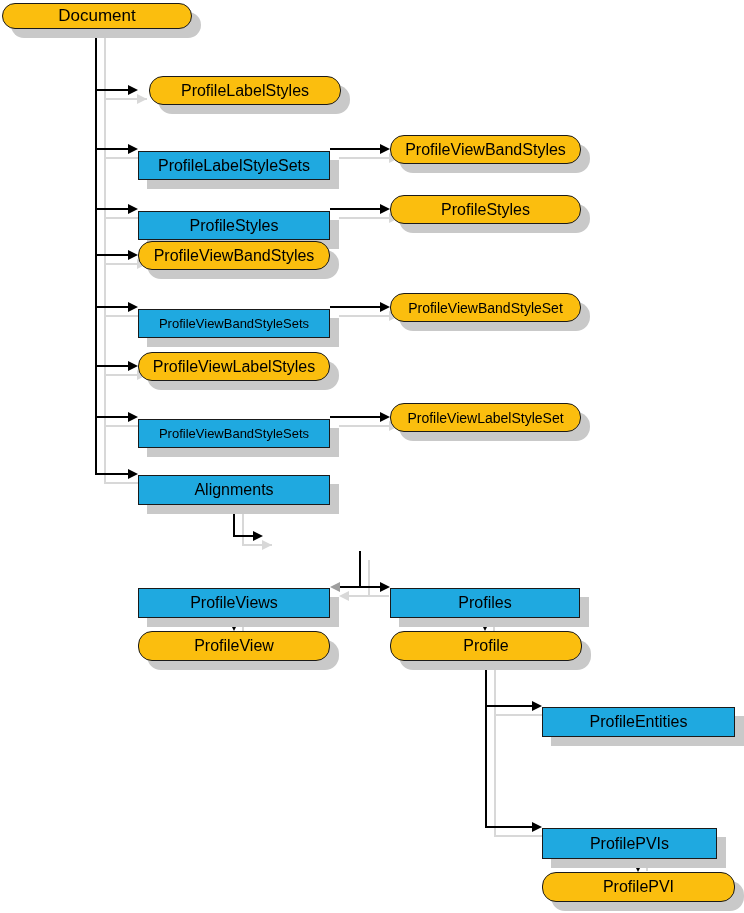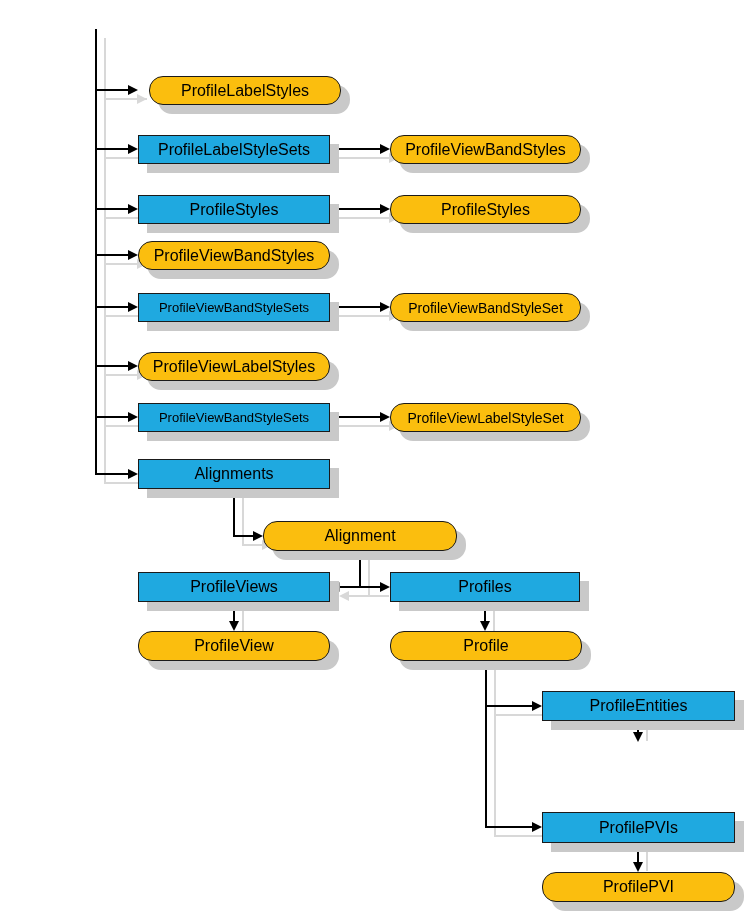--- a/index.html
+++ b/index.html
@@ -9,21 +9,21 @@
   }
   .node {
     position:absolute; box-sizing:border-box;
     display:flex; align-items:center; justify-content:center;
     border:1.5px solid var(--c-border,#1a1a1a);
     font-size:16px; color:#000; white-space:nowrap;
     box-shadow:9px 9px 0 var(--c-box_shadow,#c9c9c9);
     z-index:3; cursor:pointer;
   }
   .pill { background:var(--c-object_fill,#fbbe0e); border-radius:14px; }
-  .rect { background:var(--c-collection_fill,#1fa9e0); }
+  .rect { background:var(--c-collection_fill,#1fa9e0);margin-top:16px; }
   .lg { font-size:17px; }
   .md { font-size:14px; }
   .sm { font-size:13px; }
   .ln { position:absolute; background:var(--c-line,#000); z-index:2; }
   .sh { position:absolute; background:var(--c-line_shadow,#d6d6d6); z-index:1; }
   .ar { position:absolute; width:0; height:0; z-index:2; }
   .ar-r { border-top:5px solid transparent; border-bottom:5px solid transparent;
           border-left:10px solid var(--c-line,#000); }
   .ar-l { border-top:5px solid transparent; border-bottom:5px solid transparent;
           border-right:10px solid var(--c-muted_arrow,#9e9e9e); }
@@ -125,20 +125,23 @@
   <div class="ln" style="left:485px;top:705px;width:47px;height:2px"></div>
   <div class="ar ar-r" style="left:532px;top:701px"></div>
   <div class="ln" style="left:485px;top:826px;width:47px;height:2px"></div>
   <div class="ar ar-r" style="left:532px;top:822px"></div>
 
   <div class="ln" style="left:637px;top:721px;width:2px;height:11px"></div>
   <div class="ar ar-d" style="left:633px;top:732px"></div>
   <div class="ln" style="left:637px;top:843px;width:2px;height:19px"></div>
   <div class="ar ar-d" style="left:633px;top:862px"></div>
 
+  <div class="node pill lg" style="left:2px;top:3px;width:190px;height:26px">
+    <span class="lbl">Document</span>
+  </div>
 
   <div class="node pill" style="left:149px;top:76px;width:192px;height:29px">
     <span class="lbl">ProfileLabelStyles</span>
   </div>
 
   <div class="node rect" style="left:138px;top:135px;width:192px;height:29px">
     <span class="lbl">ProfileLabelStyleSets</span>
   </div>
   <div class="node pill" style="left:390px;top:135px;width:191px;height:29px">
     <span class="lbl">ProfileViewBandStyles</span>
@@ -170,42 +173,39 @@
     <span class="lbl">ProfileViewBandStyleSets</span>
   </div>
   <div class="node pill md" style="left:390px;top:403px;width:191px;height:29px">
     <span class="lbl">ProfileViewLabelStyleSet</span>
   </div>
 
   <div class="node rect" style="left:138px;top:459px;width:192px;height:30px">
     <span class="lbl">Alignments</span>
   </div>
 
-  <div class="node pill" style="left:263px;top:521px;width:194px;height:30px">
-    <span class="lbl">Alignment</span>
-  </div>
 
   <div class="node rect" style="left:138px;top:572px;width:192px;height:30px">
     <span class="lbl">ProfileViews</span>
   </div>
   <div class="node rect" style="left:390px;top:572px;width:190px;height:30px">
     <span class="lbl">Profiles</span>
   </div>
 
   <div class="node pill" style="left:138px;top:631px;width:192px;height:30px">
     <span class="lbl">ProfileView</span>
   </div>
   <div class="node pill" style="left:390px;top:631px;width:192px;height:30px">
     <span class="lbl">Profile</span>
   </div>
 
   <div class="node rect" style="left:542px;top:691px;width:193px;height:30px">
     <span class="lbl">ProfileEntities</span>
   </div>
 
-  <div class="node rect" style="left:542px;top:812px;width:193px;height:31px">
+  <div class="node rect" style="left:542px;top:812px;width:175px;height:31px">
     <span class="lbl">ProfilePVIs</span>
   </div>
   <div class="node pill" style="left:542px;top:872px;width:193px;height:30px">
     <span class="lbl">ProfilePVI</span>
   </div>
 
 </div>
 
 </body></html>

